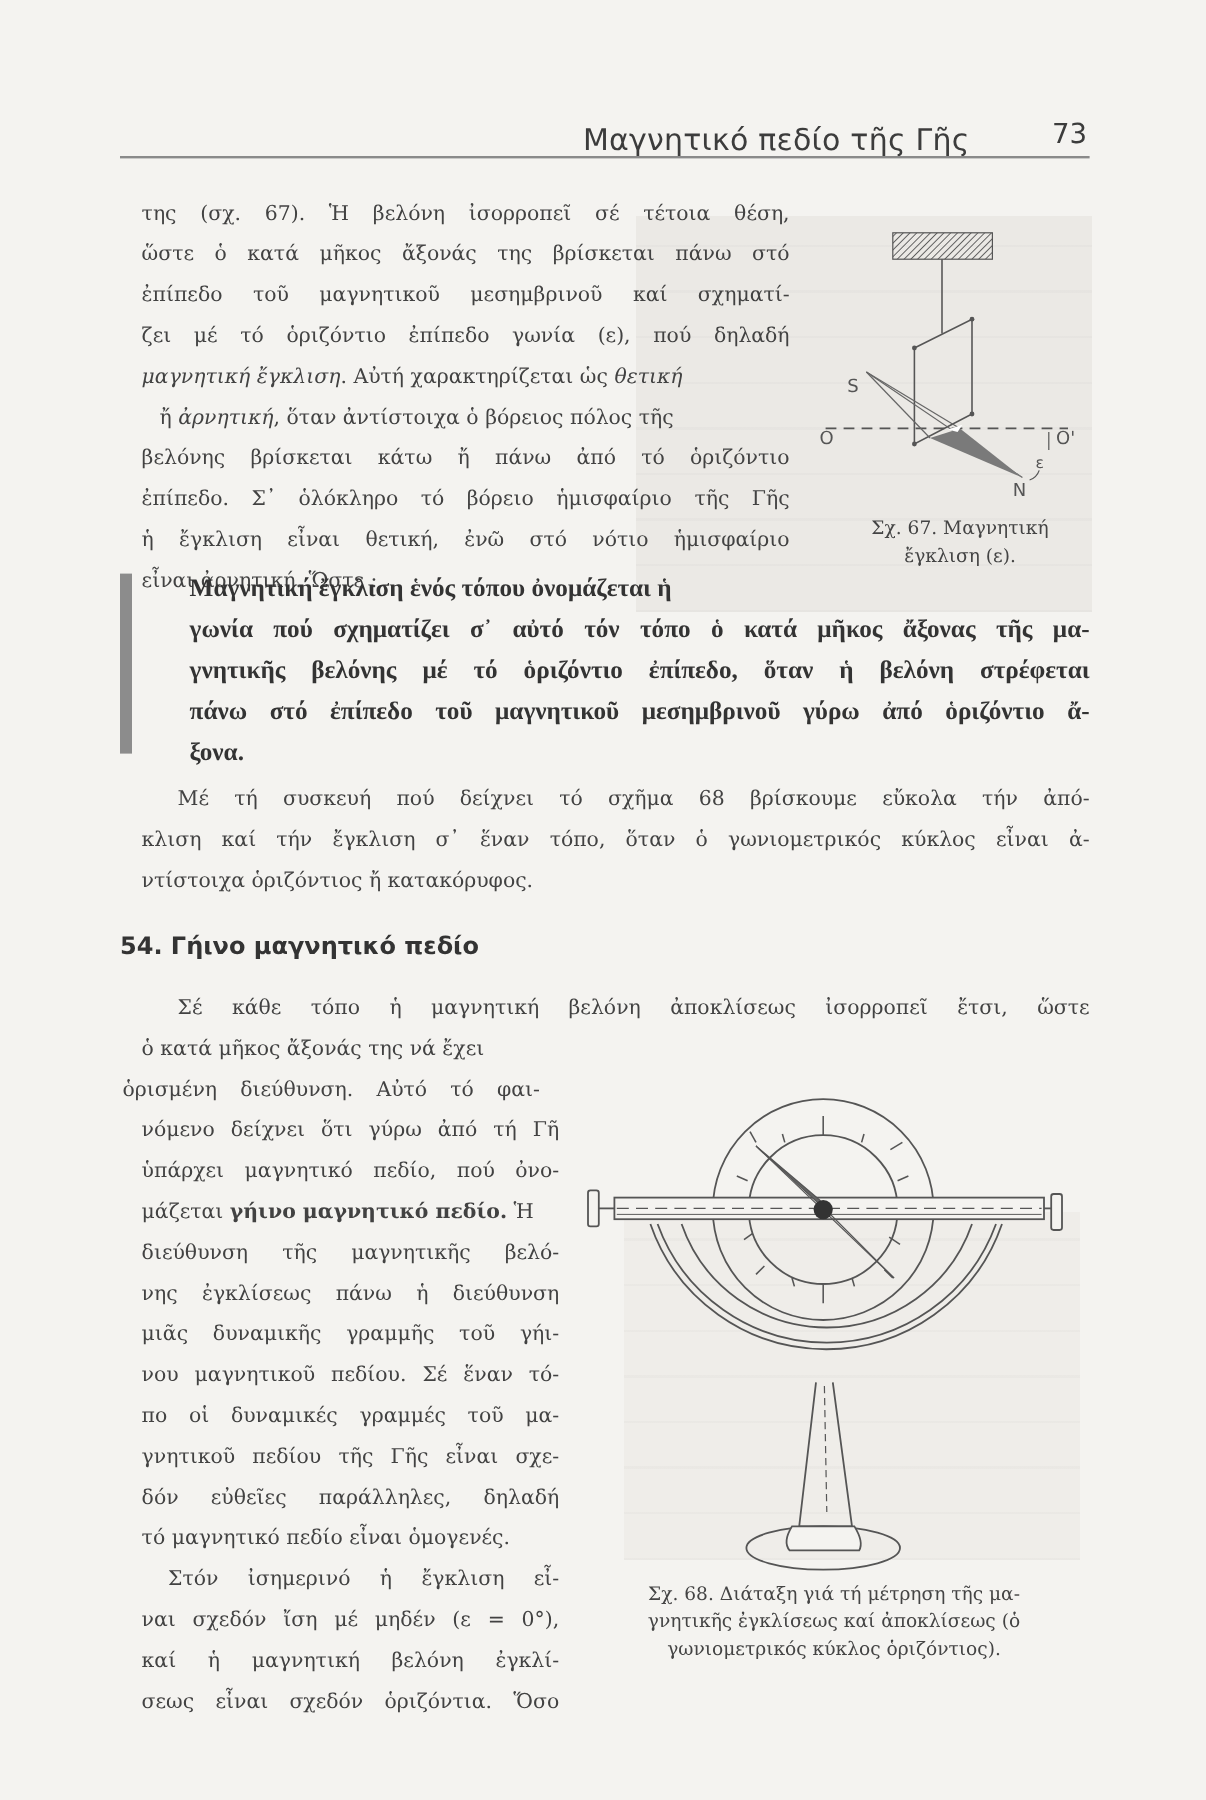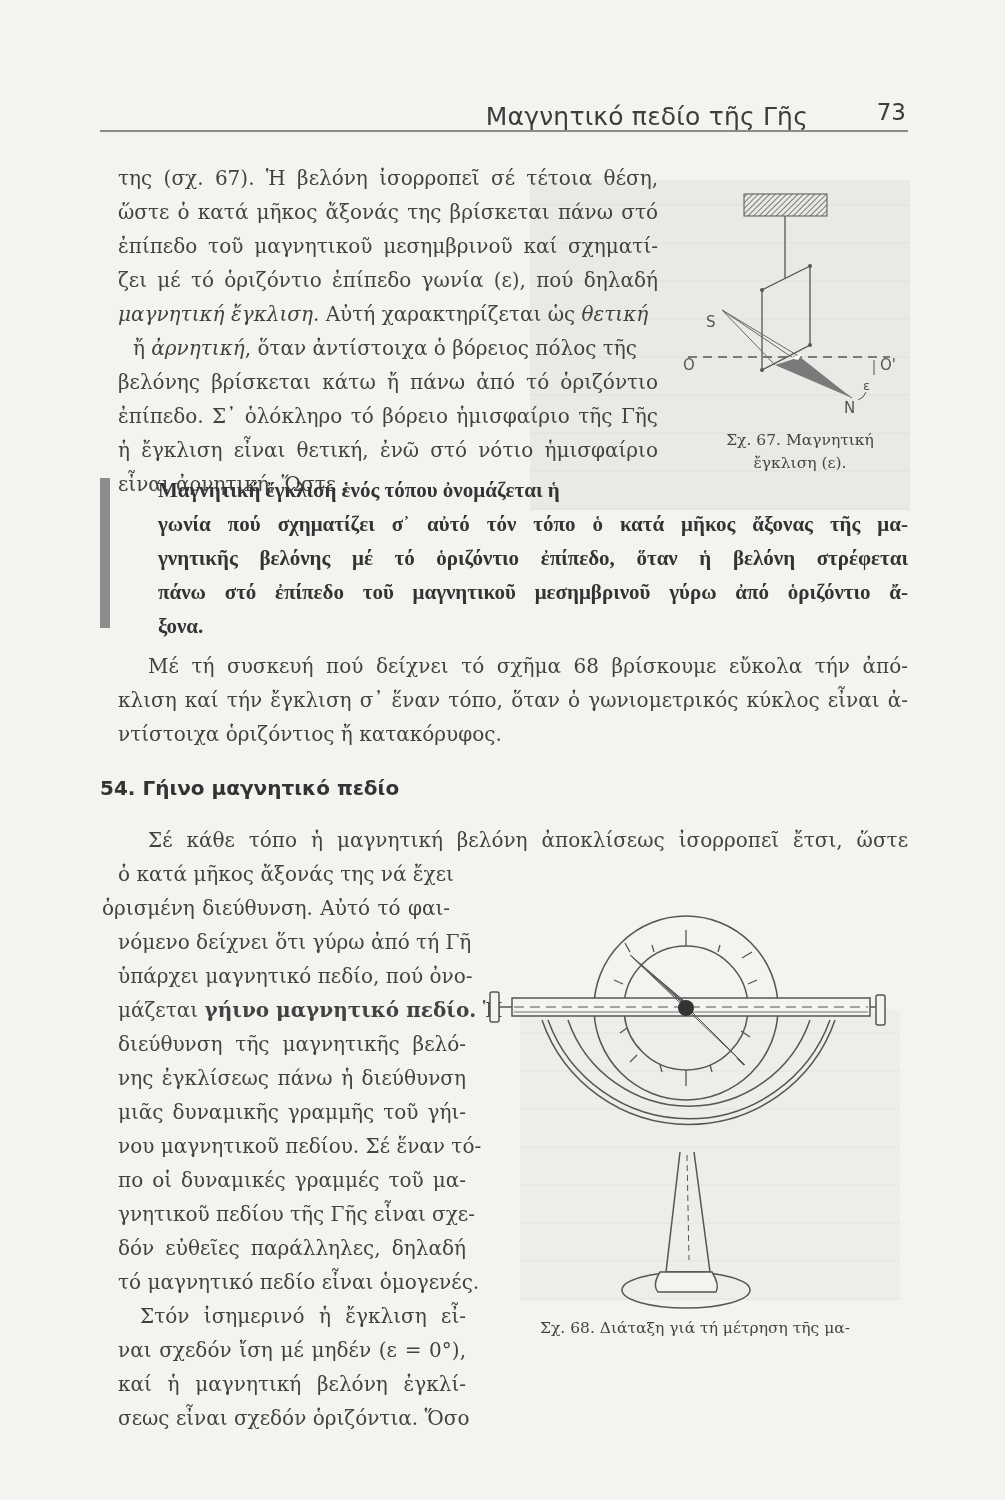--- a/index.html
+++ b/index.html
@@ -15,21 +15,21 @@
   .header .title {
     position:absolute; right:100px; top:4px; font-family:"DejaVu Sans","Liberation Sans",sans-serif;
     font-size:25px; color:#3c3c3c; letter-spacing:0.2px;
   }
   .header .pageno {
     position:absolute; right:2px; top:1px; font-family:"DejaVu Sans","Liberation Sans",sans-serif;
     font-size:23px; color:#3c3c3c;
   }
   .header .rule { position:absolute; left:0; right:0; bottom:0; height:2px; background:#8a8a8a; }
 
-  .line { position:absolute; white-space:nowrap; font-size:20px; line-height:30px; color:#424242; }
+  .line { position:absolute; white-space:nowrap; font-size:17px; line-height:30px; color:#424242; }
   .just { text-align:justify; text-align-last:justify; }
   .bold { font-weight:bold; color:#333; font-family:"Liberation Serif","DejaVu Serif",serif; font-size:21px; }
   .it { font-style:italic; }
   .sbold { font-weight:bold; }
 
   .def-bar { position:absolute; left:100px; top:478px; width:10px; height:150px; background:#8c8c8c; }
 
   .section-heading {
     position:absolute; left:100px; top:776px; font-family:"DejaVu Sans","Liberation Sans",sans-serif;
     font-weight:bold; font-size:20px; color:#333;
@@ -183,13 +183,15 @@
       <ellipse cx="206" cy="390" rx="64" ry="18"></ellipse>
       <path d="M180,372 Q172,385 178,392 L236,392 Q240,385 232,372 Z" fill="#f4f3f0"></path>
     </g>
 
     <polygon points="150,55 203,100 210,110" fill="#666" stroke="#555" stroke-width="1"></polygon>
     <polygon points="210,110 216,116 265,165" fill="#666" stroke="#555" stroke-width="1"></polygon>
     <line x1="150" y1="55" x2="265" y2="165" stroke="#555" stroke-width="1"></line>
     <circle cx="206" cy="108" r="8" fill="#333"></circle>
   </svg>
   <div class="caption" style="left:0;top:418px;width:430px;">Σχ. 68. Διάταξη γιά τή μέτρηση τῆς μα-</div>
+  <div class="caption" style="left:0;top:441px;width:430px;">γνητικῆς ἐγκλίσεως καί ἀποκλίσεως (ὁ</div>
+  <div class="caption" style="left:0;top:464px;width:430px;">γωνιομετρικός κύκλος ὁριζόντιος).</div>
 </div>
 
 </body></html>

